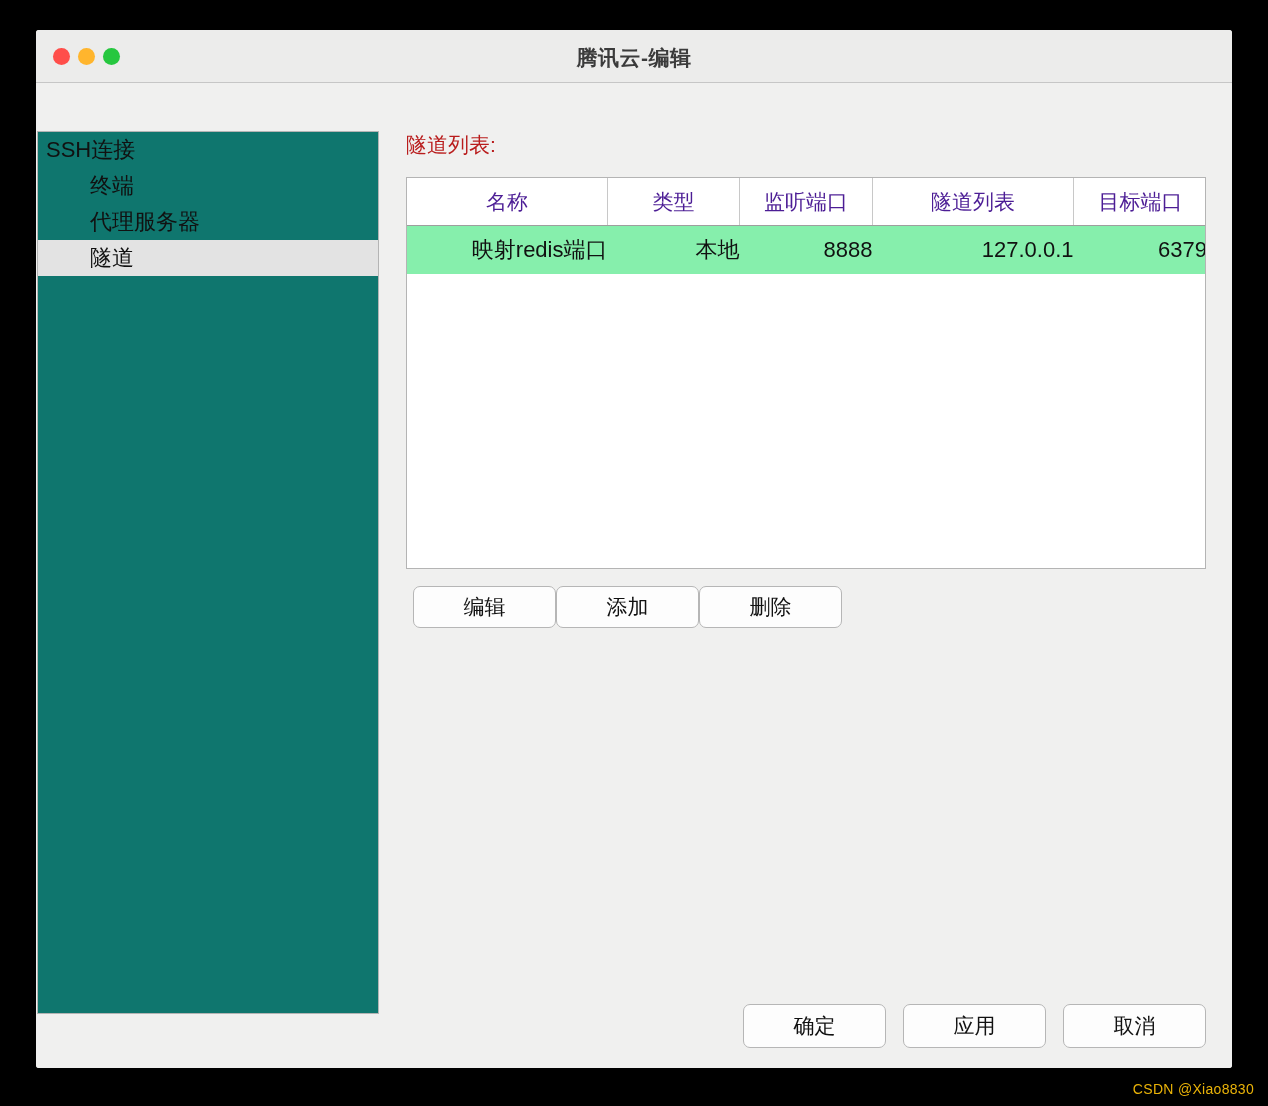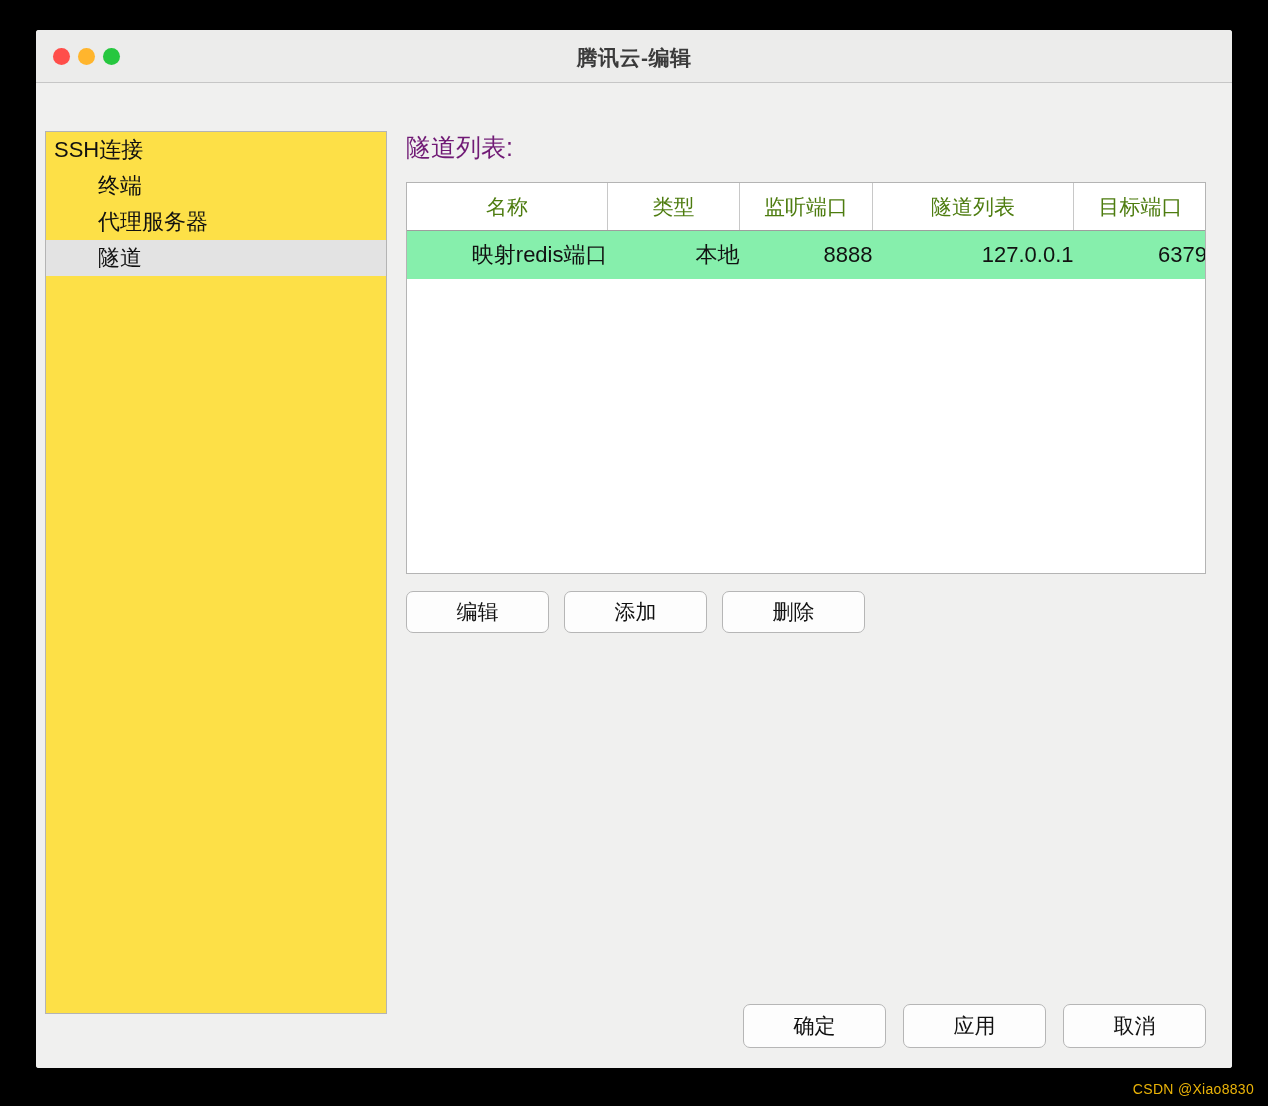--- a/index.html
+++ b/index.html
@@ -66,25 +66,25 @@
   
   .content {
     position: relative;
     height: 986px;
     background: #f0f0ef;
   }
 
   
   .sidebar {
     position: absolute;
-    left: 9px;
+    left: 1px;
     top: 48px;
     width: 340px;
     height: 881px;
-    background: #fde047;
+    background: #0f766e;
     border: 1px solid #b4b4b4;
     overflow: hidden;
   }
   .tree-item {
     height: 36px;
     line-height: 36px;
     font-size: 22px;
     color: #111111;
     white-space: nowrap;
   }
@@ -93,43 +93,43 @@
   .tree-item.selected { background: #e3e3e3; }
 
   
   .pane {
     position: absolute;
     left: 370px;
     top: 48px;
     right: 26px;
   }
   .pane-label {
-    font-size: 25px;
-    color: #701a75;
+    font-size: 21px;
+    color: #b91c1c;
     margin-bottom: 18px;
     display: block;
   }
 
   
   .table-frame {
     border: 1px solid #b4b4b4;
     background: #ffffff;
     height: 392px;
     box-sizing: border-box;
     overflow: hidden;
   }
   table.tunnels {
     width: 100%;
     border-collapse: collapse;
     table-layout: fixed;
   }
   table.tunnels th {
     font-size: 21px;
     font-weight: normal;
-    color: #4d7c0f;
+    color: #4c1d95;
     height: 47px;
     text-align: center;
     border-right: 1px solid #c8c8c8;
     border-bottom: 1px solid #9e9e9e;
     background: #ffffff;
     padding: 0;
   }
   table.tunnels th:last-child { border-right: none; }
   table.tunnels td {
     font-size: 22px;
@@ -144,21 +144,21 @@
   .col-name   { width: 200px; }
   .col-type   { width: 131px; }
   .col-lport  { width: 132px; }
   .col-target { width: 200px; }
   .col-tport  { width: 133px; }
 
   
   .btn-row {
     margin-top: 17px;
     display: flex;
-    gap: 15px;
+    margin-left: 7px;
   }
   .btn {
     background: #fdfdfd;
     border: 1px solid #b6b6b6;
     border-radius: 7px;
     height: 42px;
     min-width: 143px;
     font-size: 21px;
     color: #111111;
     font-family: "Liberation Sans", "DejaVu Sans", sans-serif;

